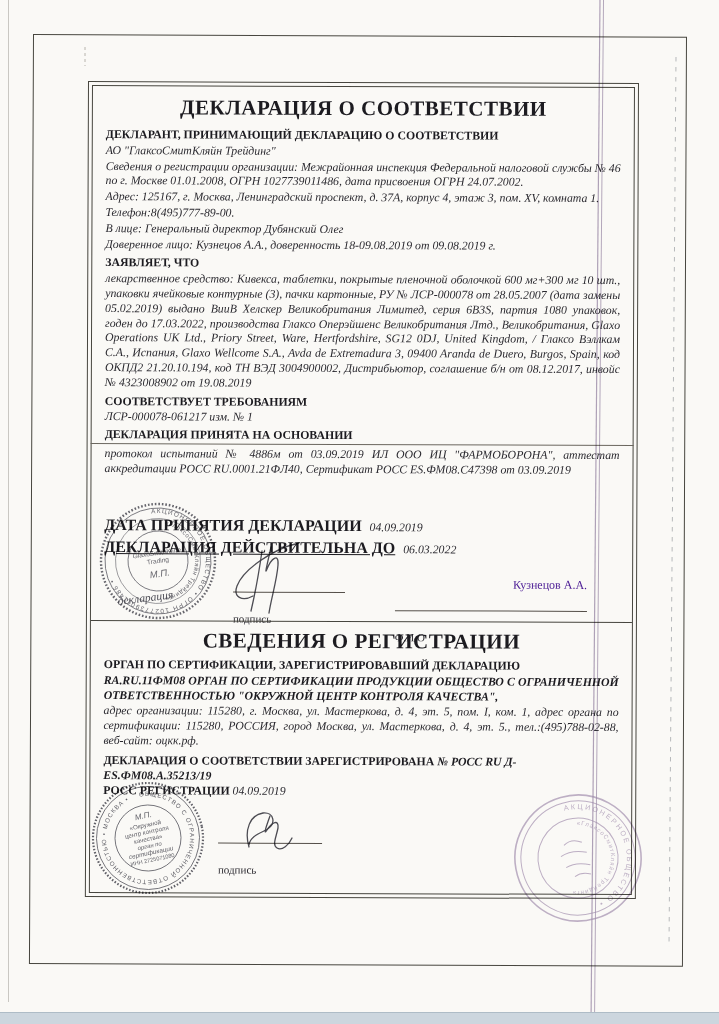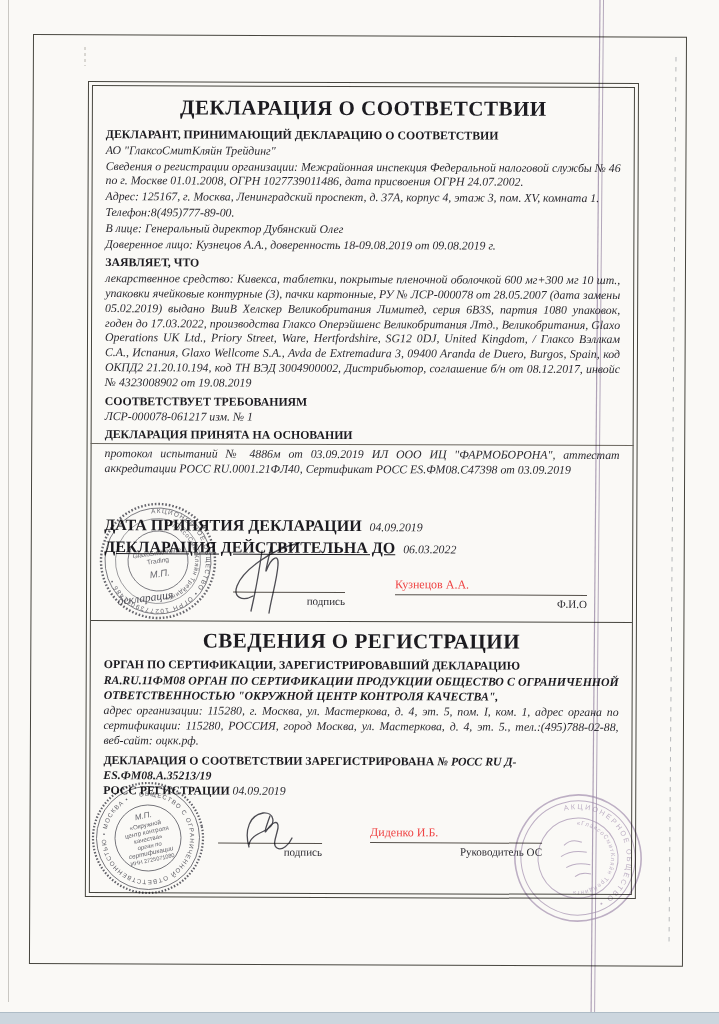--- a/index.html
+++ b/index.html
@@ -33,22 +33,22 @@
   .bi{font-style:italic;font-weight:bold;color:#1c1b20;}
   .just{text-align:justify;}
   .mt{margin-top:4px;}
   .rule{margin:3px -14px 2px;padding:0 14px 1px;border-bottom:1px solid #6b675f;}
   .u{text-decoration:underline;}
   .daterow{position:absolute;left:13px;font-size:11.8px;}
   .daterow .h{font-size:16px;}
   .daterow .val{font-style:italic;margin-left:5px;}
   .sig{position:absolute;font-size:11px;}
   .sigline{border-top:1px solid #55504a;height:0;}
-  .sig .cap{text-align:right;padding-top:2px;color:#2b2a30;}
-  .sig .name{text-align:left;font-size:12px;padding-bottom:2px;border-bottom:1px solid #55504a;color:#ef4444;}
+  .sig .cap{text-align:left;padding-top:20px;color:#2b2a30;}
+  .sig .name{text-align:right;font-size:12px;padding-bottom:18px;border-bottom:1px solid #55504a;color:#4c1d95;}
   .overlay{position:absolute;left:0;top:0;width:719px;height:1024px;pointer-events:none;mix-blend-mode:multiply;}
   .stamp-dark{stroke:#4d4d57;fill:none;}
   .stamp-dark-txt{fill:#4d4d57;stroke:none;font-family:"Liberation Sans",sans-serif;}
   .stamp-pale{stroke:#b2a1bf;fill:none;}
   .stamp-pale-txt{fill:#b2a1bf;stroke:none;font-family:"Liberation Sans",sans-serif;}
   .sigpath{stroke:#3f3f48;stroke-width:1.3;fill:none;stroke-linecap:round;opacity:0.92;}
 </style>
 </head>
 <body>
 
@@ -103,24 +103,20 @@
         <span class="bi">№ РОСС RU Д-ES.ФМ08.А.35213/19</span>
       </p>
       <p>
         <span class="h">РОСС РЕГИСТРАЦИИ</span>
         <span class="i">04.09.2019</span>
       </p>
 
       <div class="sig" style="top:221px;left:128px;width:104px">
         <div class="sigline"></div>
         <div class="cap">подпись</div>
-      </div>
-      <div class="sig" style="top:203px;left:280px;width:172px">
-        <div class="name">Диденко И.Б.</div>
-        <div class="cap">Руководитель ОС</div>
       </div>
     </section>
 
   </div>
 </div>
 
 <svg class="overlay" viewBox="0 0 719 1024">
   <defs>
     <path id="tp48" d="M 0,-48 A 48,48 0 1,1 -0.05,-48"></path>
     <path id="tp37" d="M 0,-37 A 37,37 0 1,1 -0.05,-37"></path>

